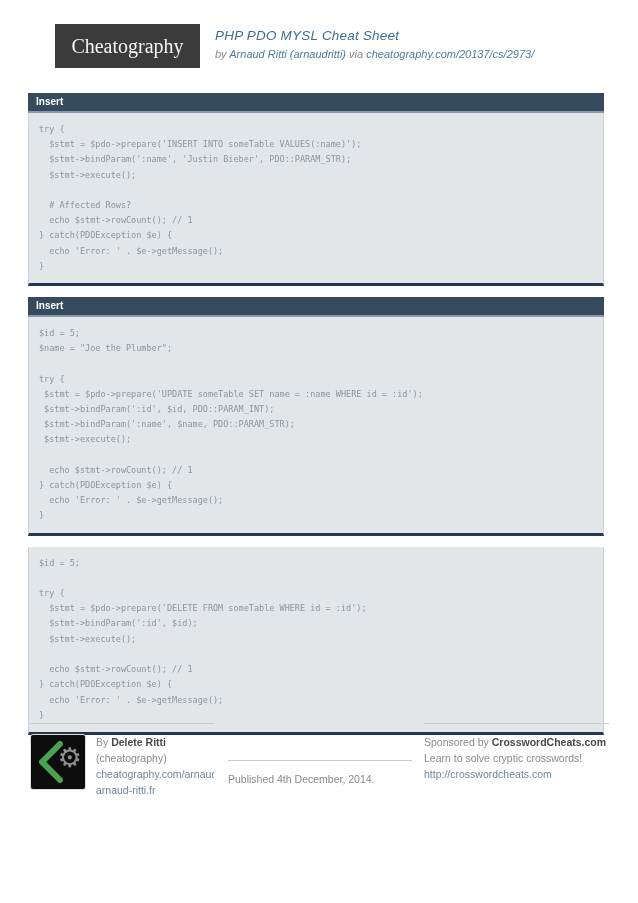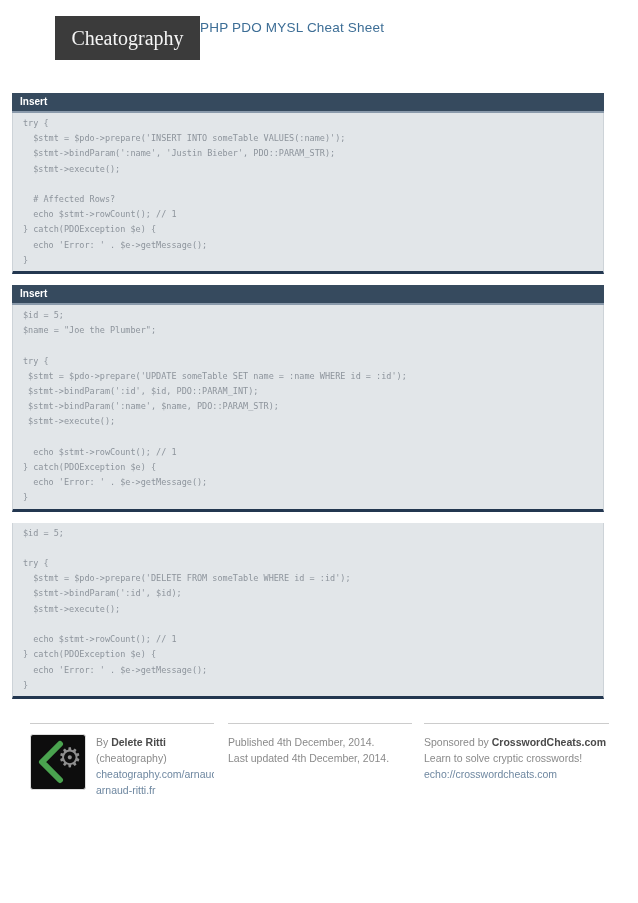--- a/index.html
+++ b/index.html
@@ -8,68 +8,68 @@
     font-family: "Liberation Sans", sans-serif;
     background: #ffffff;
     position: relative;
     overflow: hidden;
   }
   .page { position: relative; width: 638px; height: 903px; background: #fff; }
 
   
   .header {
     position: absolute;
-    top: 16px; left: 28px; right: 34px;
+    top: 24px; left: 28px; right: 34px;
     display: flex;
     align-items: flex-start;
     padding-left: 27px;
   }
   .logo {
     width: 145px; height: 44px;
     background: #3b3b3b;
     color: #f5f5f5;
     font-family: "Liberation Serif", serif;
     font-size: 20px;
     display: flex;
     align-items: center;
     justify-content: center;
     flex-shrink: 0;
   }
-  .header-text { padding-top: 4px; }
+  .header-text { margin-left: 15px; padding-top: 4px; font-style: italic; }
   .title {
     color: #3d6e96;
     font-size: 13.5px;
     font-weight: normal;
     letter-spacing: 0.2px;
   }
   .byline {
     margin-top: 5px;
     font-size: 11px;
     color: #8a8a8a;
   }
   .byline .link { color: #4d7ba0; text-decoration: none; }
 
   
-  .content { position: absolute; top: 93px; left: 12px; right: 34px; }
+  .content { position: absolute; top: 93px; left: 28px; right: 34px; }
   .panel { margin-bottom: 11px; }
   .panel-header {
     background: #364a5e;
     border-bottom: 2px solid #8a9aab;
     color: #ffffff;
     font-size: 10px;
     font-weight: bold;
     padding: 3px 8px 2px 8px;
     height: 20px;
   }
   .panel-body {
     background: #e2e6e9;
     border-left: 1px solid #cdd3d8;
     border-right: 1px solid #cdd3d8;
     border-bottom: 3px solid #233750;
-    padding: 3px 10px;
+    padding: 9px 10px;
   }
   pre.code {
     font-family: "DejaVu Sans Mono", monospace;
     font-size: 8.5px;
     line-height: 15.2px;
     color: #8d949c;
     white-space: pre;
   }
 
   
@@ -77,21 +77,21 @@
   .footer-col {
     position: absolute;
     top: 0;
     border-top: 1px solid #cccccc;
     padding-top: 10px;
     font-size: 10.5px;
     color: #8a8a8a;
     line-height: 16px;
   }
   .col-author  { left: 30px;  width: 184px; }
-  .col-publish { left: 228px; width: 184px; }
+  .col-publish { left: 228px; width: 184px; margin-top: 37px; }
   .col-sponsor { left: 424px; width: 185px; }
   .strong-name { color: #4a4a4a; font-weight: bold; }
   .footer-link { color: #6e87a0; text-decoration: none; display: block; }
   .avatar {
     float: left;
     width: 56px; height: 56px;
     background: #0d0d0d;
     border: 1px solid #dddddd;
     border-radius: 3px;
     margin-right: 10px;
@@ -112,20 +112,23 @@
 <body>
 
 <div class="page">
 
   <div class="header">
     <div class="logo">
       <span>Cheatography</span>
     </div>
     <div class="header-text">
       <div class="title">PHP PDO MYSL Cheat Sheet</div>
+      <div class="byline">
+        <span>by </span><span class="link">Arnaud Ritti (arnaudritti)</span><span> via </span><span class="link">cheatography.com/20137/cs/2973/</span>
+      </div>
     </div>
   </div>
 
   <div class="content">
 
     <div class="panel">
       <div class="panel-header">Insert</div>
       <div class="panel-body">
         <pre class="code">try {
   $stmt = $pdo-&gt;prepare('INSERT INTO someTable VALUES(:name)');
@@ -188,24 +191,23 @@
       </div>
       <div class="author-lines">
         <div><span>By </span><span class="strong-name">Delete Ritti</span><span> (cheatography)</span></div>
         <a class="footer-link" href="#">cheatography.com/arnaudritti/</a>
         <a class="footer-link" href="#">arnaud-ritti.fr</a>
       </div>
     </div>
 
     <div class="footer-col col-publish">
       <div>Published 4th December, 2014.</div>
-      <div>Last updated 4th December, 2014.</div>
     </div>
 
     <div class="footer-col col-sponsor">
       <div><span>Sponsored by </span><span class="strong-name">CrosswordCheats.com</span></div>
       <div>Learn to solve cryptic crosswords!</div>
-      <a class="footer-link" href="#">echo://crosswordcheats.com</a>
+      <a class="footer-link" href="#">http://crosswordcheats.com</a>
     </div>
 
   </div>
 
 </div>
 
 </body></html>

